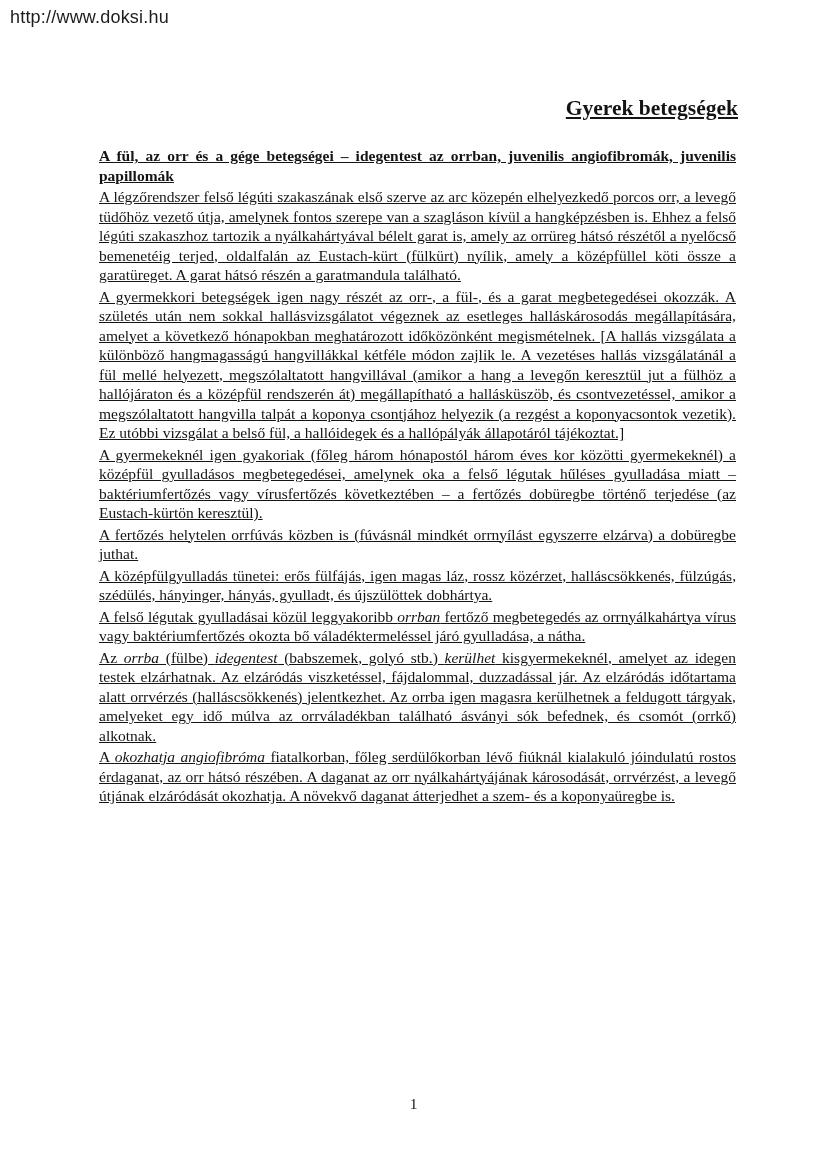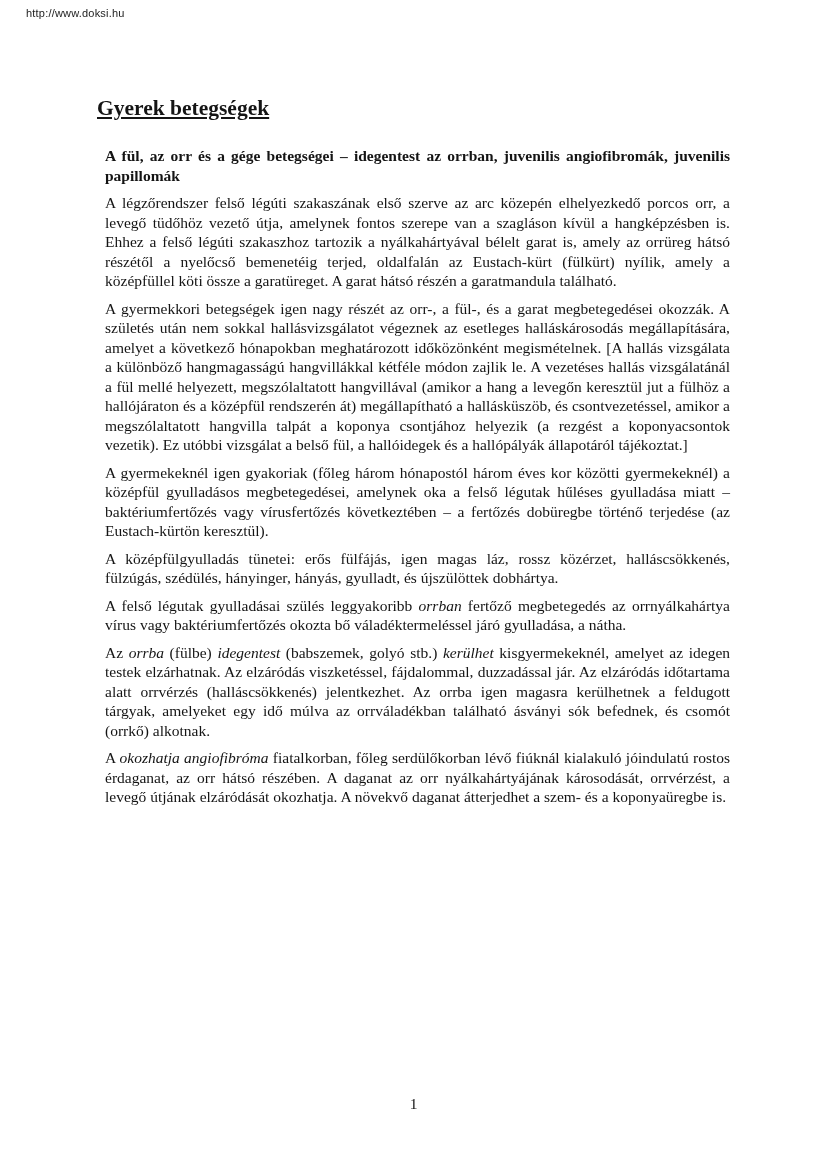--- a/index.html
+++ b/index.html
@@ -10,44 +10,44 @@
     position: relative;
     font-family: "Liberation Serif", serif;
     color: #141414;
     overflow: hidden;
   }
   .url-header {
     position: absolute;
     top: 7px;
     left: 10px;
     font-family: "Liberation Sans", sans-serif;
-    font-size: 11px;
+    font-size: 18px;
     color: #1c1c1c;
     letter-spacing: 0.2px;
-    margin-left: 16px;
   }
   .doc {
     position: absolute;
     top: 96px;
     left: 97px;
     width: 641px;
   }
   .doc-title {
-    text-align: left;
+    text-align: right;
     font-weight: bold;
     font-size: 21.5px;
     text-decoration: underline;
     margin: 0 0 26px 0;
     line-height: 24px;
   }
   .para {
-    margin: 8px;
+    margin: 2px;
     text-align: justify;
     font-size: 15.5px;
     line-height: 19.5px;
+    text-decoration: underline;
   }
   .para.heading { font-weight: bold; }
   .run-italic { font-style: italic; }
   .page-number {
     position: absolute;
     top: 1095px;
     left: 0;
     width: 827px;
     text-align: center;
     font-size: 15.5px;
@@ -59,20 +59,21 @@
 
 <div class="url-header">http://www.doksi.hu</div>
 
 <div class="doc">
   <h1 class="doc-title">Gyerek betegségek</h1>
   <div>
       <p class="para heading"><span>A fül, az orr és a gége betegségei – idegentest az orrban, juvenilis angiofibromák, juvenilis papillomák</span></p>
       <p class="para body"><span>A légzőrendszer felső légúti szakaszának első szerve az arc közepén elhelyezkedő porcos orr, a levegő tüdőhöz vezető útja, amelynek fontos szerepe van a szagláson kívül a hangképzésben is. Ehhez a felső légúti szakaszhoz tartozik a nyálkahártyával bélelt garat is, amely az orrüreg hátsó részétől a nyelőcső bemenetéig terjed, oldalfalán az Eustach-kürt (fülkürt) nyílik, amely a középfüllel köti össze a garatüreget. A garat hátsó részén a garatmandula található.</span></p>
       <p class="para body"><span>A gyermekkori betegségek igen nagy részét az orr-, a fül-, és a garat megbetegedései okozzák. A születés után nem sokkal hallásvizsgálatot végeznek az esetleges halláskárosodás megállapítására, amelyet a következő hónapokban meghatározott időközönként megismételnek. [A hallás vizsgálata a különböző hangmagasságú hangvillákkal kétféle módon zajlik le. A vezetéses hallás vizsgálatánál a fül mellé helyezett, megszólaltatott hangvillával (amikor a hang a levegőn keresztül jut a fülhöz a hallójáraton és a középfül rendszerén át) megállapítható a hallásküszöb, és csontvezetéssel, amikor a megszólaltatott hangvilla talpát a koponya csontjához helyezik (a rezgést a koponyacsontok vezetik). Ez utóbbi vizsgálat a belső fül, a hallóidegek és a hallópályák állapotáról tájékoztat.]</span></p>
       <p class="para body"><span>A gyermekeknél igen gyakoriak (főleg három hónapostól három éves kor közötti gyermekeknél) a középfül gyulladásos megbetegedései, amelynek oka a felső légutak hűléses gyulladása miatt – baktériumfertőzés vagy vírusfertőzés következtében – a fertőzés dobüregbe történő terjedése (az Eustach-kürtön keresztül).</span></p>
+      <p class="para body"><span>A fertőzés helytelen orrfúvás közben is (fúvásnál mindkét orrnyílást egyszerre elzárva) a dobüregbe juthat.</span></p>
       <p class="para body"><span>A középfülgyulladás tünetei: erős fülfájás, igen magas láz, rossz közérzet, halláscsökkenés, fülzúgás, szédülés, hányinger, hányás, gyulladt, és újszülöttek dobhártya.</span></p>
-      <p class="para body"><span>A felső légutak gyulladásai szülés leggyakoribb </span><span class="run-italic">orrban</span><span> fertőző megbetegedés az orrnyálkahártya vírus vagy baktériumfertőzés okozta bő váladéktermeléssel járó gyulladása, a nátha.</span></p>
+      <p class="para body"><span>A felső légutak gyulladásai közül leggyakoribb </span><span class="run-italic">orrban</span><span> fertőző megbetegedés az orrnyálkahártya vírus vagy baktériumfertőzés okozta bő váladéktermeléssel járó gyulladása, a nátha.</span></p>
       <p class="para body"><span>Az </span><span class="run-italic">orrba</span><span> (fülbe) </span><span class="run-italic">idegentest</span><span> (babszemek, golyó stb.) </span><span class="run-italic">kerülhet</span><span> kisgyermekeknél, amelyet az idegen testek elzárhatnak. Az elzáródás viszketéssel, fájdalommal, duzzadással jár. Az elzáródás időtartama alatt orrvérzés (halláscsökkenés) jelentkezhet. Az orrba igen magasra kerülhetnek a feldugott tárgyak, amelyeket egy idő múlva az orrváladékban található ásványi sók befednek, és csomót (orrkő) alkotnak.</span></p>
       <p class="para body"><span>A </span><span class="run-italic">okozhatja angiofibróma</span><span> fiatalkorban, főleg serdülőkorban lévő fiúknál kialakuló jóindulatú rostos érdaganat, az orr hátsó részében. A daganat az orr nyálkahártyájának károsodását, orrvérzést, a levegő útjának elzáródását okozhatja. A növekvő daganat átterjedhet a szem- és a koponyaüregbe is.</span></p>
     </div>
 </div>
 
 <div class="page-number">1</div>
 
 </body></html>

